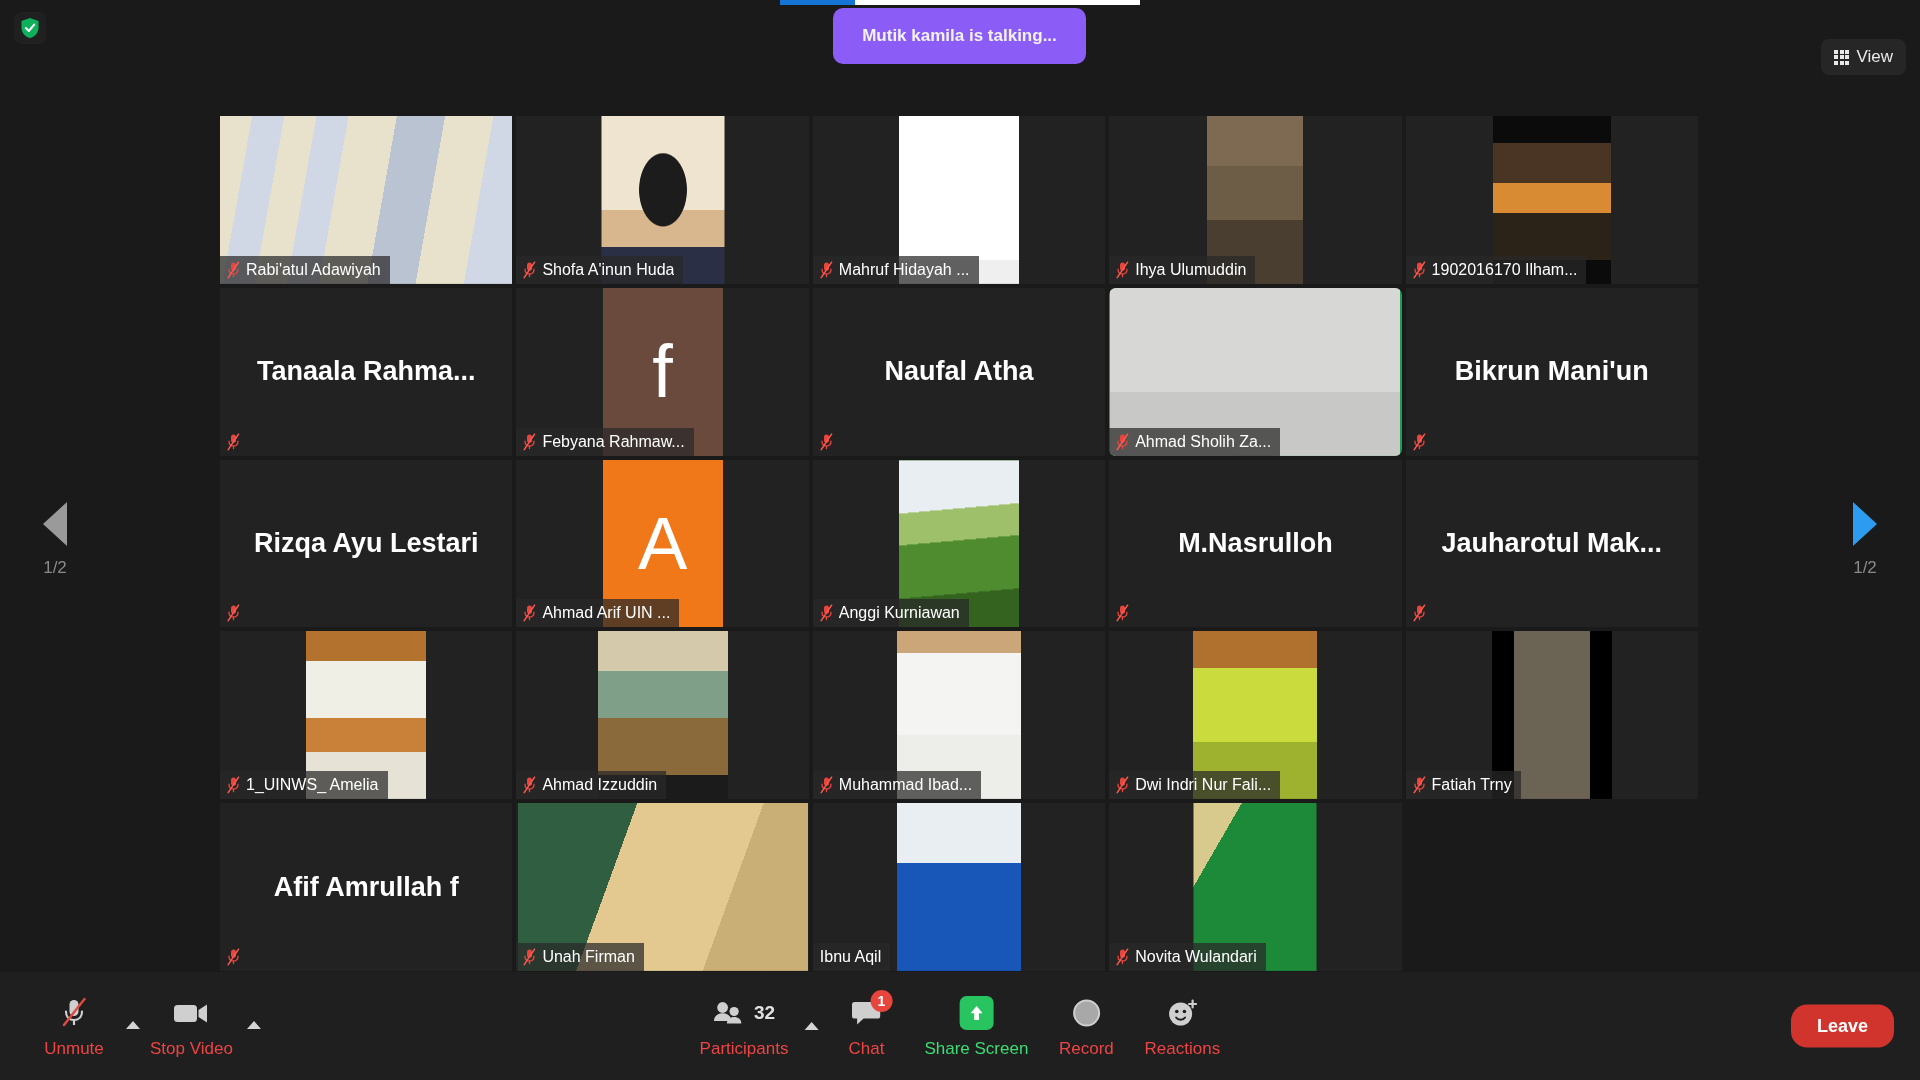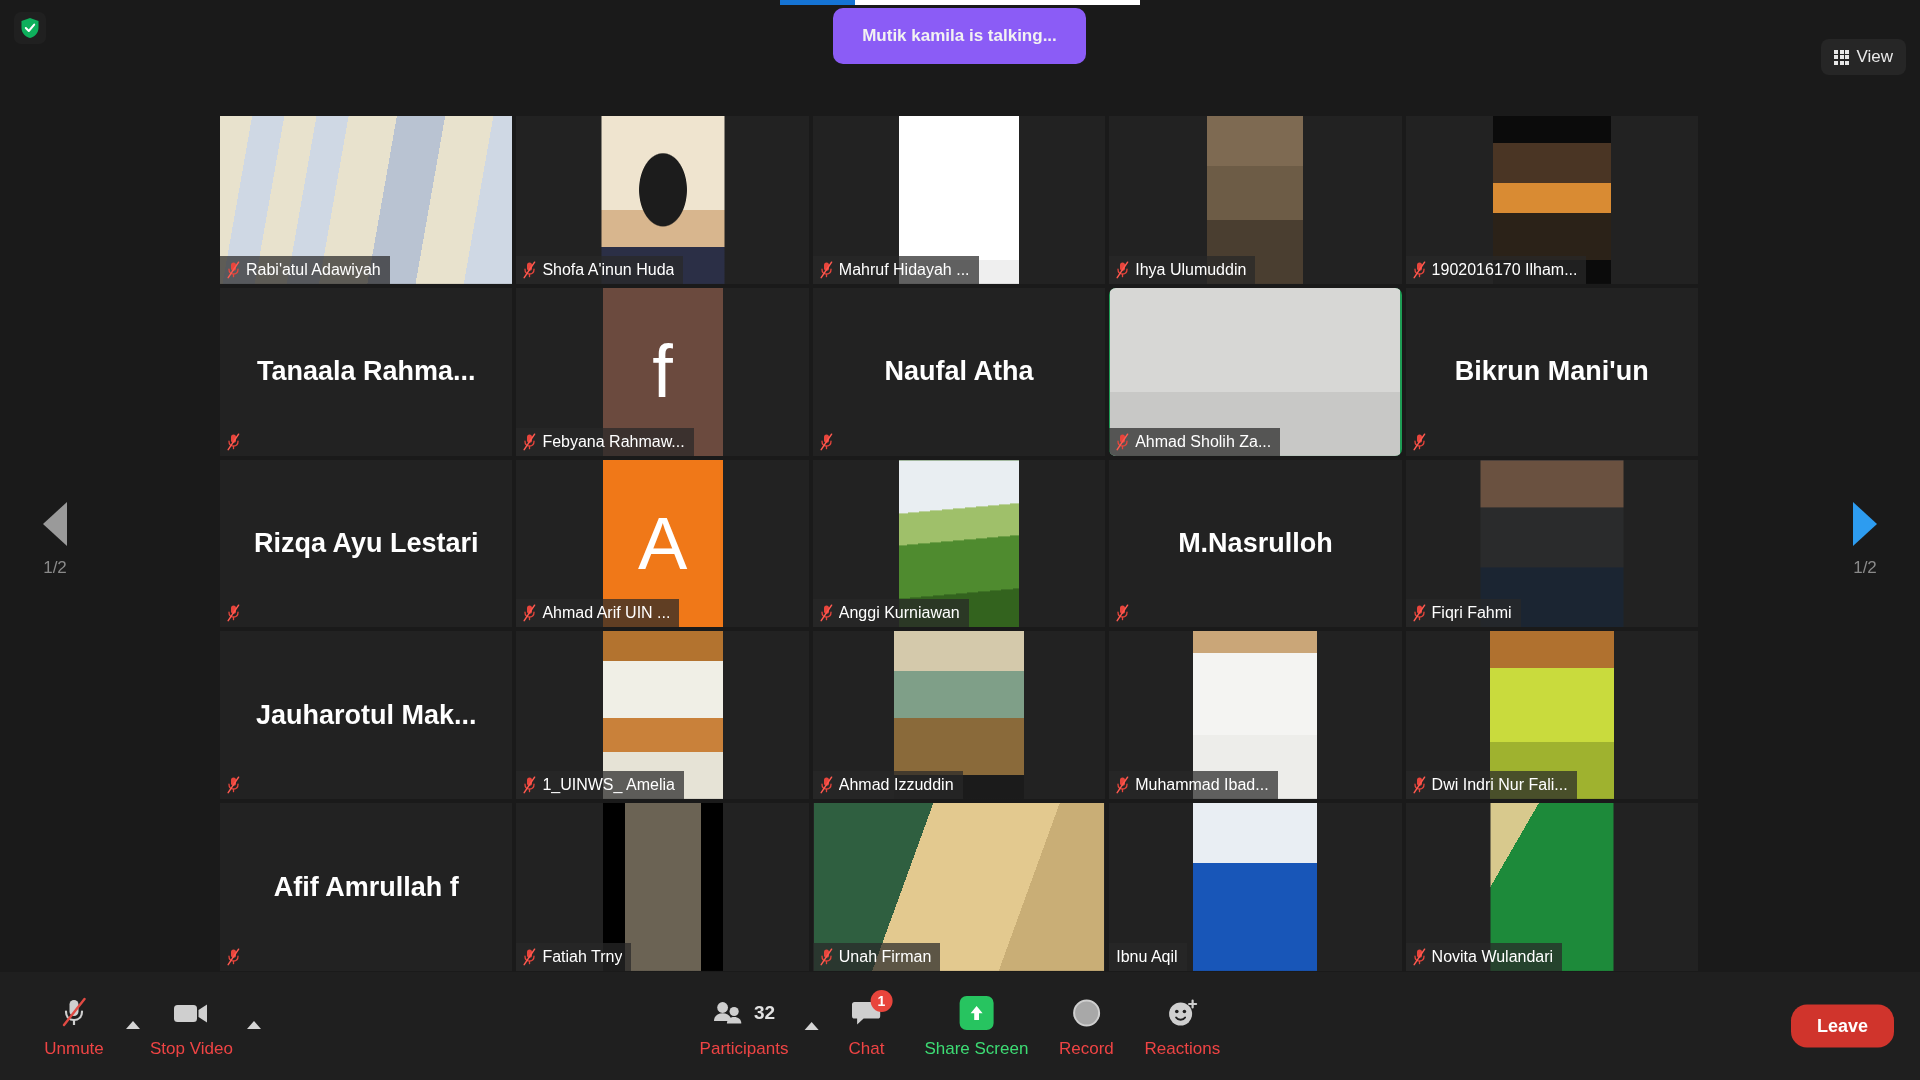--- a/index.html
+++ b/index.html
@@ -358,32 +358,20 @@
         <div class="namebar plain">
           <svg class="mute-ico" viewBox="0 0 13 18">
             <rect x="4" y="1.6" width="5" height="8.2" rx="2.5" fill="#e8453c"></rect>
             <path d="M2 8.2 C2 11.3 4 13 6.5 13 C9 13 11 11.3 11 8.2" stroke="#e8453c" stroke-width="1.3" fill="none" stroke-linecap="round"></path>
             <line x1="6.5" y1="13" x2="6.5" y2="16.2" stroke="#e8453c" stroke-width="1.3"></line>
             <line x1="1.2" y1="16.6" x2="11.6" y2="1.2" stroke="#ff5a50" stroke-width="1.5" stroke-linecap="round"></line>
           </svg>
         </div>
       </div>
       <div class="tile">
-        <div class="media" style="width: 143px; background-image: linear-gradient(rgb(106, 81, 64) 0px, rgb(106, 81, 64) 28%, rgb(42, 43, 44) 28%, rgb(42, 43, 44) 64%, rgb(27, 37, 50) 64%, rgb(27, 37, 50) 100%), radial-gradient(at 58% 40%, rgb(20, 22, 26) 0px, rgb(20, 22, 26) 16%, transparent 17%);"></div>
-        <div class="namebar">
-          <svg class="mute-ico" viewBox="0 0 13 18">
-            <rect x="4" y="1.6" width="5" height="8.2" rx="2.5" fill="#e8453c"></rect>
-            <path d="M2 8.2 C2 11.3 4 13 6.5 13 C9 13 11 11.3 11 8.2" stroke="#e8453c" stroke-width="1.3" fill="none" stroke-linecap="round"></path>
-            <line x1="6.5" y1="13" x2="6.5" y2="16.2" stroke="#e8453c" stroke-width="1.3"></line>
-            <line x1="1.2" y1="16.6" x2="11.6" y2="1.2" stroke="#ff5a50" stroke-width="1.5" stroke-linecap="round"></line>
-          </svg>
-          <span class="nm">Fiqri Fahmi</span>
-        </div>
-      </div>
-      <div class="tile">
         <div class="tile-name-big">Jauharotul  Mak...</div>
         <div class="namebar plain">
           <svg class="mute-ico" viewBox="0 0 13 18">
             <rect x="4" y="1.6" width="5" height="8.2" rx="2.5" fill="#e8453c"></rect>
             <path d="M2 8.2 C2 11.3 4 13 6.5 13 C9 13 11 11.3 11 8.2" stroke="#e8453c" stroke-width="1.3" fill="none" stroke-linecap="round"></path>
             <line x1="6.5" y1="13" x2="6.5" y2="16.2" stroke="#e8453c" stroke-width="1.3"></line>
             <line x1="1.2" y1="16.6" x2="11.6" y2="1.2" stroke="#ff5a50" stroke-width="1.5" stroke-linecap="round"></line>
           </svg>
         </div>
       </div>
@@ -429,40 +417,40 @@
           <svg class="mute-ico" viewBox="0 0 13 18">
             <rect x="4" y="1.6" width="5" height="8.2" rx="2.5" fill="#e8453c"></rect>
             <path d="M2 8.2 C2 11.3 4 13 6.5 13 C9 13 11 11.3 11 8.2" stroke="#e8453c" stroke-width="1.3" fill="none" stroke-linecap="round"></path>
             <line x1="6.5" y1="13" x2="6.5" y2="16.2" stroke="#e8453c" stroke-width="1.3"></line>
             <line x1="1.2" y1="16.6" x2="11.6" y2="1.2" stroke="#ff5a50" stroke-width="1.5" stroke-linecap="round"></line>
           </svg>
           <span class="nm">Dwi Indri Nur Fali...</span>
         </div>
       </div>
       <div class="tile">
+        <div class="media" style="width: 120px; background-image: linear-gradient(90deg, rgb(0, 0, 0) 0px, rgb(0, 0, 0) 18%, rgb(107, 99, 84) 18%, rgb(107, 99, 84) 82%, rgb(0, 0, 0) 82%, rgb(0, 0, 0) 100%), radial-gradient(at 50% 40%, rgb(216, 207, 193) 0px, rgb(216, 207, 193) 16%, transparent 17%);"></div>
+        <div class="namebar">
+          <svg class="mute-ico" viewBox="0 0 13 18">
+            <rect x="4" y="1.6" width="5" height="8.2" rx="2.5" fill="#e8453c"></rect>
+            <path d="M2 8.2 C2 11.3 4 13 6.5 13 C9 13 11 11.3 11 8.2" stroke="#e8453c" stroke-width="1.3" fill="none" stroke-linecap="round"></path>
+            <line x1="6.5" y1="13" x2="6.5" y2="16.2" stroke="#e8453c" stroke-width="1.3"></line>
+            <line x1="1.2" y1="16.6" x2="11.6" y2="1.2" stroke="#ff5a50" stroke-width="1.5" stroke-linecap="round"></line>
+          </svg>
+          <span class="nm">Fatiah Trny</span>
+        </div>
+      </div>
+      <div class="tile">
         <div class="tile-name-big">Afif Amrullah f</div>
         <div class="namebar plain">
           <svg class="mute-ico" viewBox="0 0 13 18">
             <rect x="4" y="1.6" width="5" height="8.2" rx="2.5" fill="#e8453c"></rect>
             <path d="M2 8.2 C2 11.3 4 13 6.5 13 C9 13 11 11.3 11 8.2" stroke="#e8453c" stroke-width="1.3" fill="none" stroke-linecap="round"></path>
             <line x1="6.5" y1="13" x2="6.5" y2="16.2" stroke="#e8453c" stroke-width="1.3"></line>
             <line x1="1.2" y1="16.6" x2="11.6" y2="1.2" stroke="#ff5a50" stroke-width="1.5" stroke-linecap="round"></line>
           </svg>
-        </div>
-      </div>
-      <div class="tile">
-        <div class="media" style="width: 120px; background-image: linear-gradient(90deg, rgb(0, 0, 0) 0px, rgb(0, 0, 0) 18%, rgb(107, 99, 84) 18%, rgb(107, 99, 84) 82%, rgb(0, 0, 0) 82%, rgb(0, 0, 0) 100%), radial-gradient(at 50% 40%, rgb(216, 207, 193) 0px, rgb(216, 207, 193) 16%, transparent 17%);"></div>
-        <div class="namebar">
-          <svg class="mute-ico" viewBox="0 0 13 18">
-            <rect x="4" y="1.6" width="5" height="8.2" rx="2.5" fill="#e8453c"></rect>
-            <path d="M2 8.2 C2 11.3 4 13 6.5 13 C9 13 11 11.3 11 8.2" stroke="#e8453c" stroke-width="1.3" fill="none" stroke-linecap="round"></path>
-            <line x1="6.5" y1="13" x2="6.5" y2="16.2" stroke="#e8453c" stroke-width="1.3"></line>
-            <line x1="1.2" y1="16.6" x2="11.6" y2="1.2" stroke="#ff5a50" stroke-width="1.5" stroke-linecap="round"></line>
-          </svg>
-          <span class="nm">Fatiah Trny</span>
         </div>
       </div>
       <div class="tile">
         <div class="media" style="width: 290px; background-image: linear-gradient(110deg, rgb(47, 95, 64) 0px, rgb(47, 95, 64) 34%, rgb(227, 201, 143) 34%, rgb(227, 201, 143) 70%, rgb(201, 174, 118) 70%, rgb(201, 174, 118) 100%), radial-gradient(at 43% 58%, rgb(70, 80, 63) 0px, rgb(70, 80, 63) 26%, transparent 27%);"></div>
         <div class="namebar">
           <svg class="mute-ico" viewBox="0 0 13 18">
             <rect x="4" y="1.6" width="5" height="8.2" rx="2.5" fill="#e8453c"></rect>
             <path d="M2 8.2 C2 11.3 4 13 6.5 13 C9 13 11 11.3 11 8.2" stroke="#e8453c" stroke-width="1.3" fill="none" stroke-linecap="round"></path>
             <line x1="6.5" y1="13" x2="6.5" y2="16.2" stroke="#e8453c" stroke-width="1.3"></line>
             <line x1="1.2" y1="16.6" x2="11.6" y2="1.2" stroke="#ff5a50" stroke-width="1.5" stroke-linecap="round"></line>

